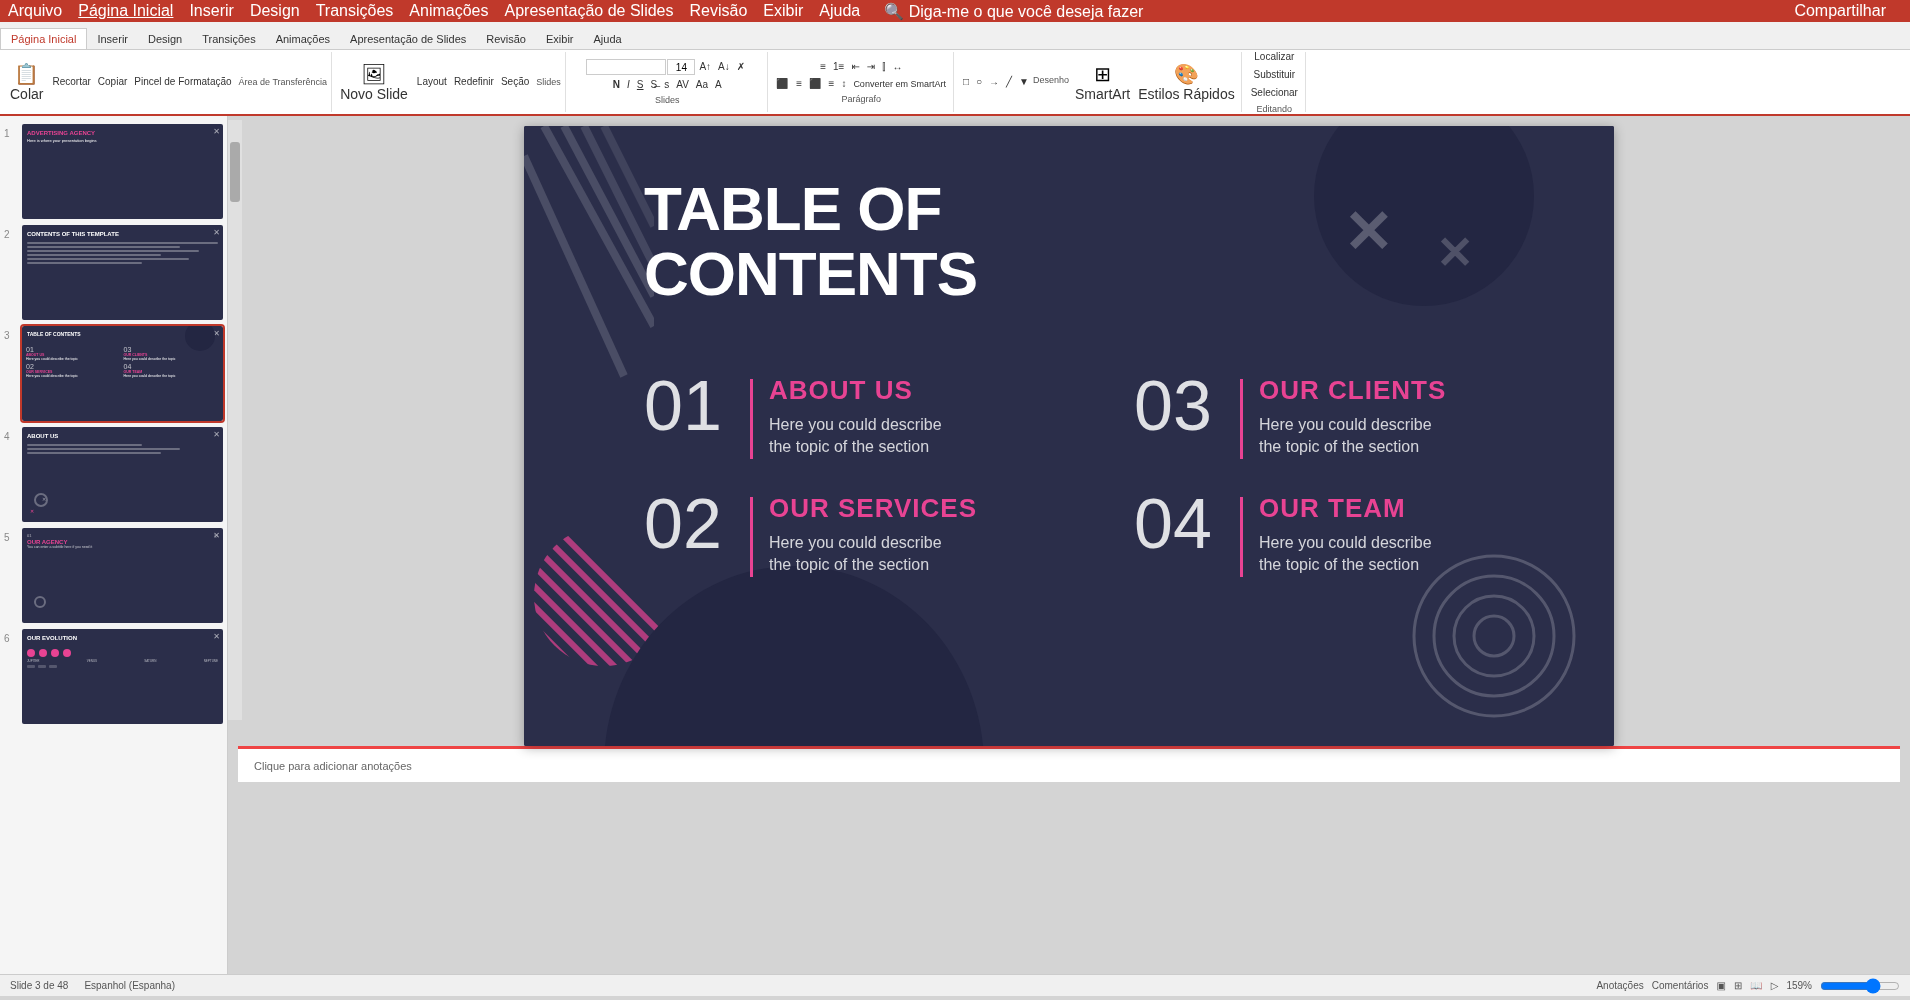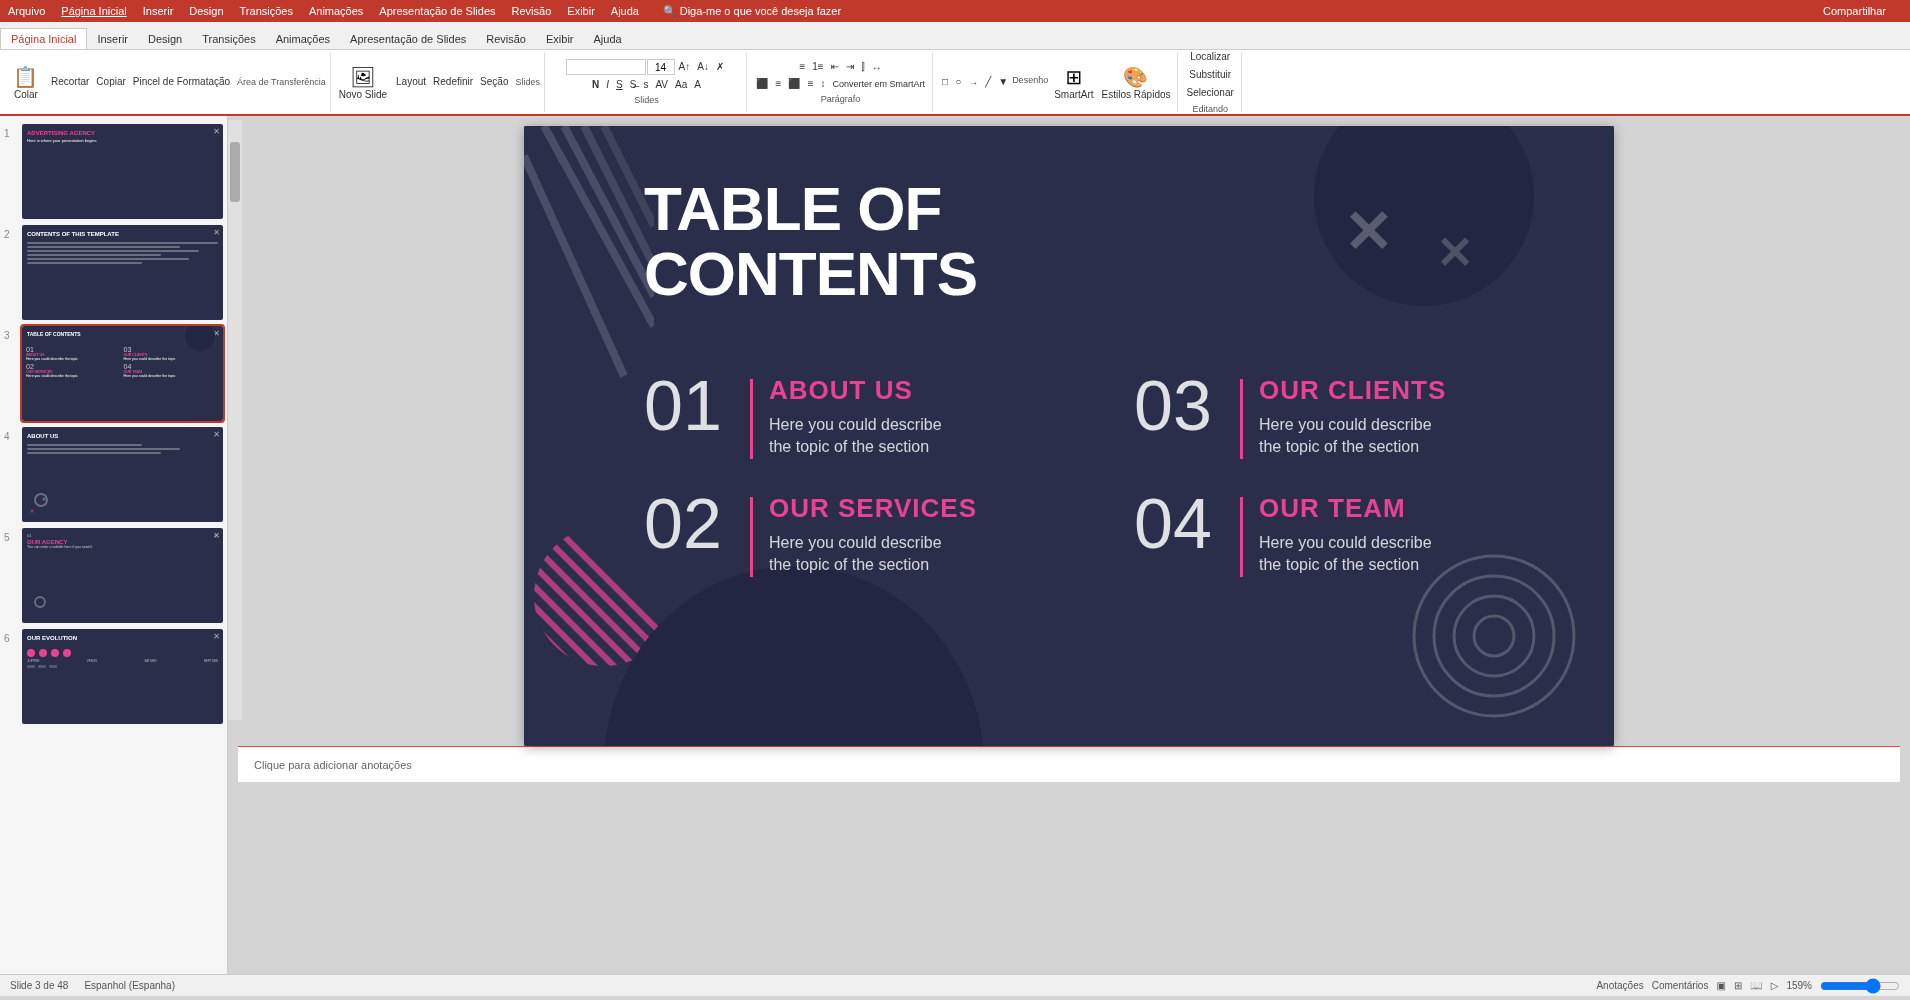--- a/index.html
+++ b/index.html
@@ -1,20 +1,20 @@
 <!DOCTYPE html>
 <html><head>
   <meta charset="utf-8">
   <style>
     * { margin: 0; padding: 0; box-sizing: border-box; }
     body { width: 1910px; height: 1000px; overflow: hidden; font-family: 'Segoe UI', Arial, sans-serif; background: #d4d4d4; }
 
     
     .menu-bar { width: 100%; height: 22px; background: #c0392b; display: flex; align-items: center; padding: 0 8px; }
-    .menu-bar span { color: white; font-size: 11px; margin-right: 16px; cursor: pointer; }
+    .menu-bar span { color: white; font-size: 16px; margin-right: 16px; cursor: pointer; }
     .ribbon-tabs { display: flex; background: #f0f0f0; border-bottom: 1px solid #ccc; height: 28px; align-items: flex-end; }
     .ribbon-tab { font-size: 11px; padding: 4px 10px; cursor: pointer; color: #333; }
     .ribbon-tab.active { background: white; border: 1px solid #ccc; border-bottom: none; color: #c0392b; }
     .ribbon-content { display: flex; align-items: stretch; background: white; height: 66px; border-bottom: 2px solid #c0392b; padding: 2px 4px; gap: 2px; }
 
     
     .app-body { display: flex; width: 100%; height: calc(1000px - 22px - 28px - 70px - 22px); background: #d4d4d4; }
 
     
     .slide-panel { width: 228px; background: #f5f5f5; border-right: 1px solid #ccc; overflow-y: auto; padding: 8px 4px; flex-shrink: 0; }
@@ -29,21 +29,21 @@
     .thumb-3 { height: 95px; }
     .thumb-4 { height: 95px; }
     .thumb-5 { height: 95px; }
     .thumb-6 { height: 95px; }
 
     
     .canvas-area { flex: 1; display: flex; flex-direction: column; align-items: center; padding: 10px; overflow: auto; }
     .slide-canvas { width: 1090px; height: 620px; background: #2b2e4a; border-radius: 2px; box-shadow: 0 2px 12px rgba(0,0,0,0.3); position: relative; overflow: hidden; flex-shrink: 0; }
 
     
-    .notes-bar { width: 100%; height: 36px; background: white; border-top: 1px solid #ef4444; display: flex; align-items: center; padding: 0 16px; font-size: 11px; color: #666; cursor: pointer; }
+    .notes-bar { width: 100%; height: 36px; background: white; border-top: 3px solid #ef4444; display: flex; align-items: center; padding: 0 16px; font-size: 11px; color: #666; cursor: pointer; }
 
     
     .status-bar { width: 100%; height: 22px; background: #f0f0f0; border-top: 1px solid #ccc; display: flex; align-items: center; padding: 0 10px; justify-content: space-between; font-size: 10px; color: #555; }
     .status-bar-right { display: flex; align-items: center; gap: 8px; }
 
     
     .slide-content { width: 100%; height: 100%; position: relative; background: #2b2e4a; }
 
     
     .deco-lines { position: absolute; top: 0; left: 0; width: 130px; height: 300px; }
@@ -106,21 +106,21 @@
     .thumb-toc-label { font-size: 3.5px; color: #e84393; font-weight: bold; }
 
     .thumb-circle-tr { position: absolute; top: -5px; right: 8px; width: 30px; height: 30px; border-radius: 50%; background: #232642; }
 
     
     .ribbon-section { display: flex; align-items: center; padding: 0 4px; border-right: 1px solid #e0e0e0; height: 100%; gap: 4px; }
     .section-label { font-size: 9px; color: #555; text-align: center; }
     .small-btn { font-size: 10px; padding: 1px 3px; cursor: pointer; border: none; background: none; color: #333; line-height: 1.2; }
     .ribbon-large-btn { display: flex; flex-direction: column; align-items: center; cursor: pointer; min-width: 36px; padding: 2px; }
     .ribbon-large-btn .icon { font-size: 20px; }
-    .ribbon-large-btn .label { font-size: 10px; color: #333; }
+    .ribbon-large-btn .label { font-size: 14px; color: #333; }
     .col-group { display: flex; flex-direction: row; gap: 1px; }
     .row-btns { display: flex; gap: 1px; }
     .font-size-box { width: 28px; height: 16px; border: 1px solid #ccc; font-size: 10px; text-align: center; }
     .font-name-box { width: 80px; height: 16px; border: 1px solid #ccc; font-size: 10px; padding: 0 2px; }
   </style>
 </head>
 <body>
 
 <div class="menu-bar">
   <span>Arquivo</span>

